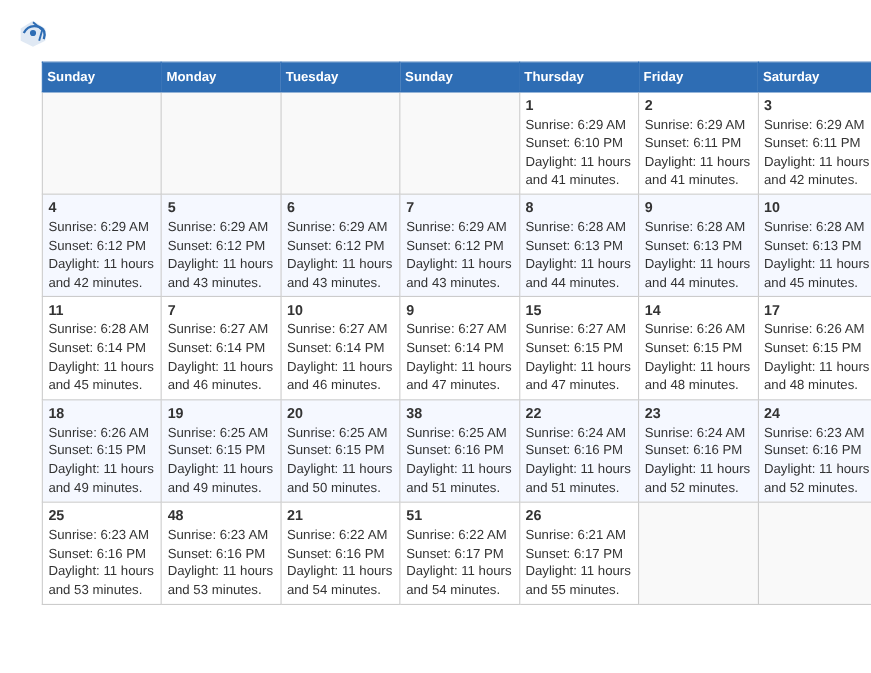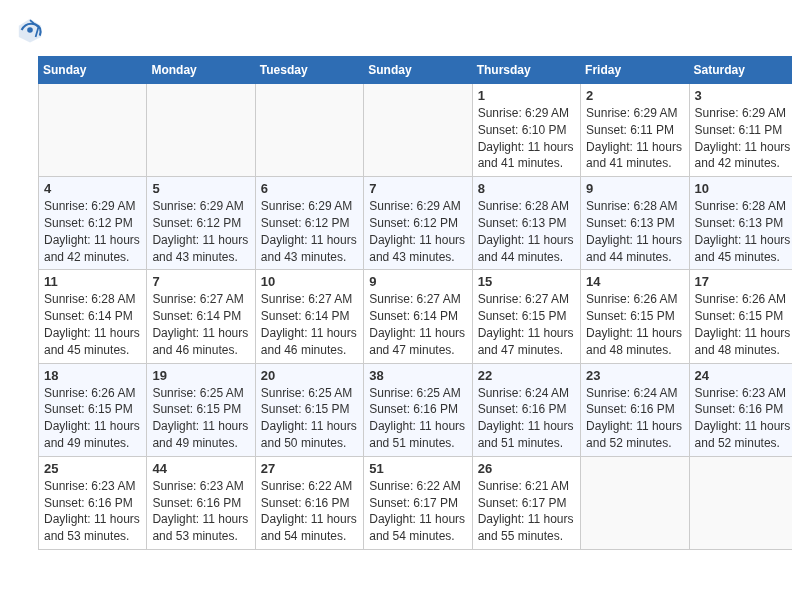--- a/index.html
+++ b/index.html
@@ -299,28 +299,28 @@
       </tr>
       <tr>
         <td>
           <span class="day-num">25</span>
           <div class="day-info" style="white-space: pre-line;">Sunrise: 6:23 AM
 Sunset: 6:16 PM
 Daylight: 11 hours
 and 53 minutes.</div>
         </td>
         <td>
-          <span class="day-num">44</span>
+          <span class="day-num">48</span>
           <div class="day-info" style="white-space: pre-line;">Sunrise: 6:23 AM
 Sunset: 6:16 PM
 Daylight: 11 hours
 and 53 minutes.</div>
         </td>
         <td>
-          <span class="day-num">27</span>
+          <span class="day-num">21</span>
           <div class="day-info" style="white-space: pre-line;">Sunrise: 6:22 AM
 Sunset: 6:16 PM
 Daylight: 11 hours
 and 54 minutes.</div>
         </td>
         <td>
           <span class="day-num">51</span>
           <div class="day-info" style="white-space: pre-line;">Sunrise: 6:22 AM
 Sunset: 6:17 PM
 Daylight: 11 hours

